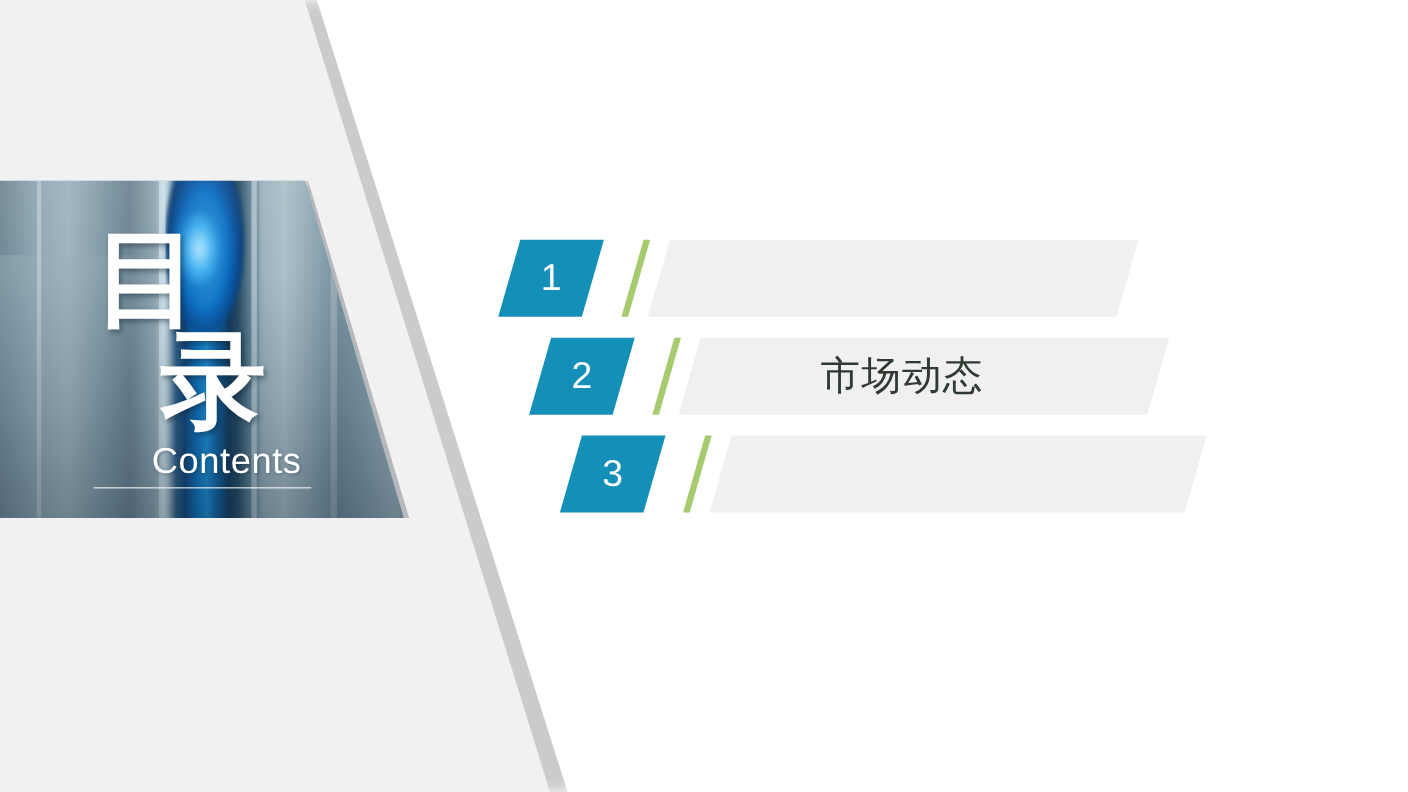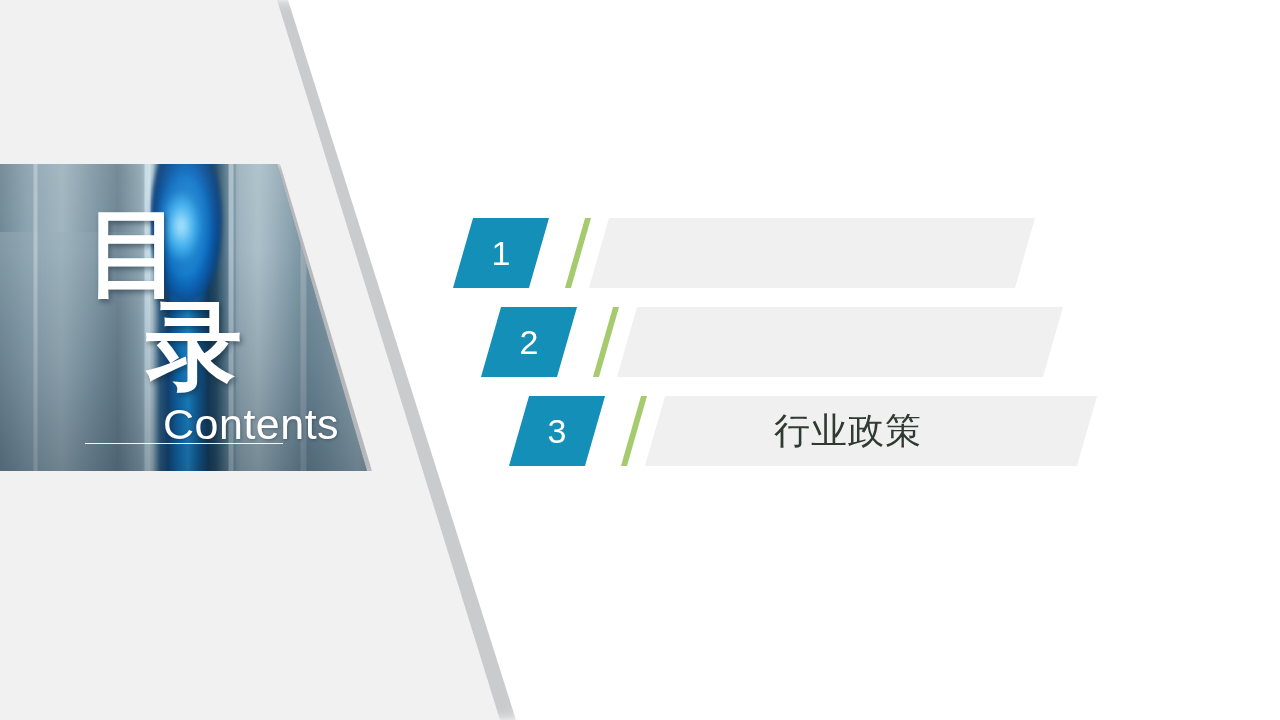--- a/index.html
+++ b/index.html
@@ -173,27 +173,26 @@
     white-space: nowrap;
   }
   .cn-title-1 { left: 86px; top: 205px; font-size: 96px; }
   .cn-title-2 { left: 146px; top: 298px; font-size: 96px; }
 
   .contents-sub {
     position: absolute;
     left: 138px;
     top: 400px;
     color: #ffffff;
-    font-size: 43px;
+    font-size: 33px;
     font-weight: 300;
     letter-spacing: 0.5px;
     font-family: "Liberation Sans", sans-serif;
     text-shadow: 1px 1px 3px rgba(15,35,50,0.35);
     white-space: nowrap;
-    margin-left: 25px;
   }
   .contents-rule {
     position: absolute;
     left: 85px;
     top: 443px;
     width: 198px;
     height: 1px;
     background: rgba(255,255,255,0.92);
   }
 
@@ -304,24 +303,24 @@
       <div class="row-badge"></div>
       <div class="row-badge-num">1</div>
       <div class="row-accent"></div>
     </div>
 
     <div class="toc-row" id="row-2">
       <div class="row-band"></div>
       <div class="row-badge"></div>
       <div class="row-badge-num">2</div>
       <div class="row-accent"></div>
+      <div class="row-label">市场动态</div>
     </div>
 
     <div class="toc-row" id="row-3">
       <div class="row-band"></div>
       <div class="row-badge"></div>
       <div class="row-badge-num">3</div>
       <div class="row-accent"></div>
-      <div class="row-label">行业政策</div>
     </div>
 
   </div>
 </div>
 
 </body></html>

